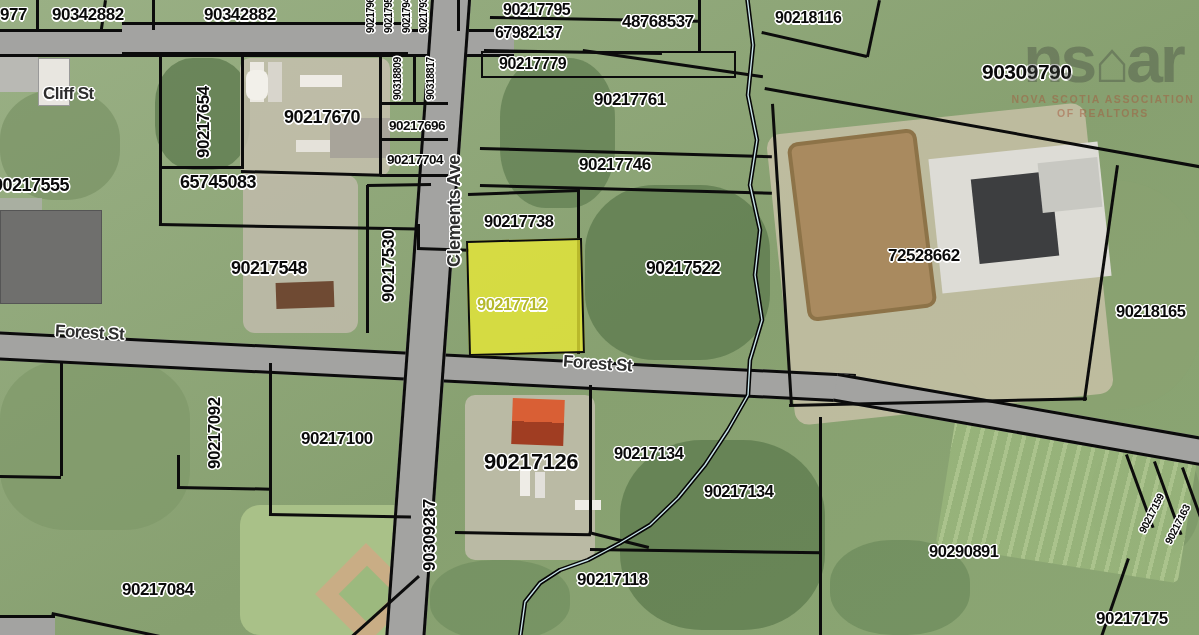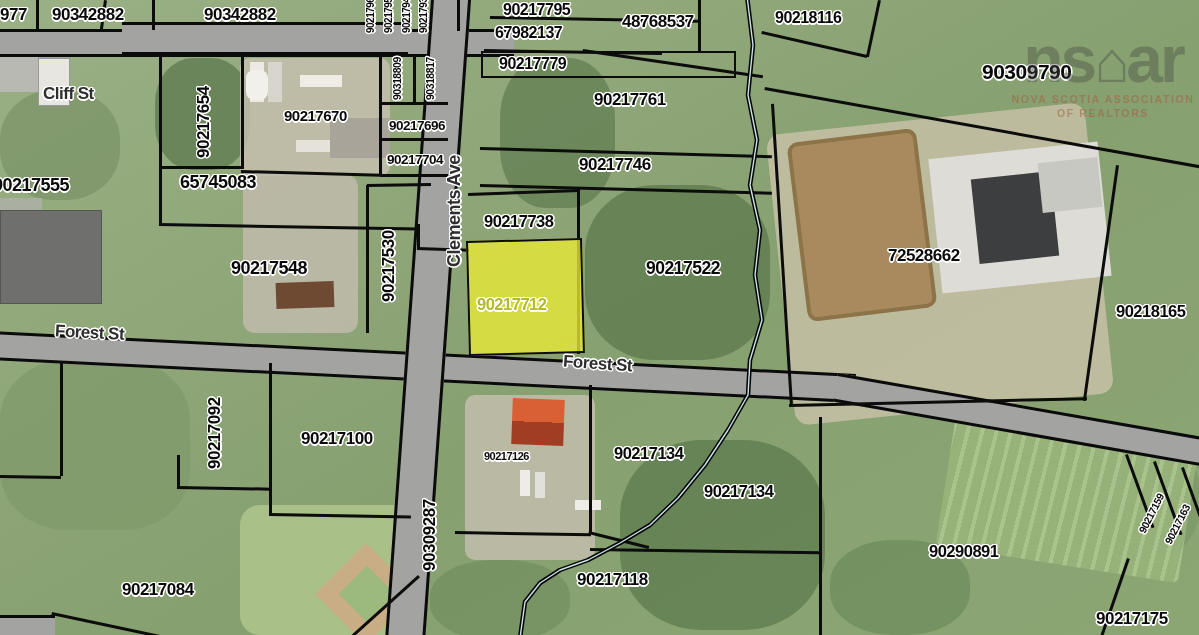--- a/index.html
+++ b/index.html
@@ -142,33 +142,33 @@
   <div class="lbl" style="left:52px;top:6px;font-size:17px;">90342882</div>
   <div class="lbl" style="left:204px;top:6px;font-size:17px;">90342882</div>
   <div class="lbl" style="left:503px;top:2px;font-size:16px;">90217795</div>
   <div class="lbl" style="left:495px;top:25px;font-size:16px;">67982137</div>
   <div class="lbl" style="left:499px;top:56px;font-size:16px;">90217779</div>
   <div class="lbl" style="left:622px;top:13px;font-size:17px;">48768537</div>
   <div class="lbl" style="left:775px;top:10px;font-size:16px;">90218116</div>
   <div class="lbl" style="left:982px;top:61px;font-size:21px;text-align:right;">90309790</div>
   <div class="lbl" style="left:594px;top:91px;font-size:17px;">90217761</div>
   <div class="lbl" style="left:579px;top:156px;font-size:17px;">90217746</div>
-  <div class="lbl" style="left:284px;top:108px;font-size:15px;">90217670</div>
+  <div class="lbl" style="left:284px;top:108px;font-size:18px;">90217670</div>
   <div class="lbl" style="left:389px;top:119px;font-size:13.5px;">90217696</div>
   <div class="lbl" style="left:387px;top:153px;font-size:13.5px;">90217704</div>
   <div class="lbl" style="left:180px;top:173px;font-size:18px;">65745083</div>
   <div class="lbl" style="left:-7px;top:176px;font-size:18px;">90217555</div>
   <div class="lbl" style="left:231px;top:259px;font-size:18px;">90217548</div>
   <div class="lbl" style="left:484px;top:213px;font-size:16.5px;">90217738</div>
   <div class="lbl hl-lbl" style="left:477px;top:296px;font-size:16.5px;">90217712</div>
   <div class="lbl" style="left:622px;top:260px;font-size:17.5px;margin-left:24px;">90217522</div>
   <div class="lbl" style="left:888px;top:247px;font-size:17px;">72528662</div>
   <div class="lbl" style="left:1116px;top:303px;font-size:16.5px;">90218165</div>
   <div class="lbl" style="left:301px;top:430px;font-size:17px;">90217100</div>
-  <div class="lbl" style="left:484px;top:451px;font-size:11px;">90217126</div>
+  <div class="lbl" style="left:484px;top:451px;font-size:22px;">90217126</div>
   <div class="lbl" style="left:614px;top:445px;font-size:16.5px;">90217134</div>
   <div class="lbl" style="left:704px;top:483px;font-size:16.5px;">90217134</div>
   <div class="lbl" style="left:577px;top:571px;font-size:17px;">90217118</div>
   <div class="lbl" style="left:122px;top:581px;font-size:17px;">90217084</div>
   <div class="lbl" style="left:929px;top:543px;font-size:16.5px;">90290891</div>
   <div class="lbl" style="left:1096px;top:610px;font-size:17px;">90217175</div>
 
   <div class="lbl v" style="left:366px;top:33px;font-size:10px;">90217969</div>
   <div class="lbl v" style="left:384px;top:33px;font-size:10px;">90217951</div>
   <div class="lbl v" style="left:402px;top:33px;font-size:10px;">90217944</div>

